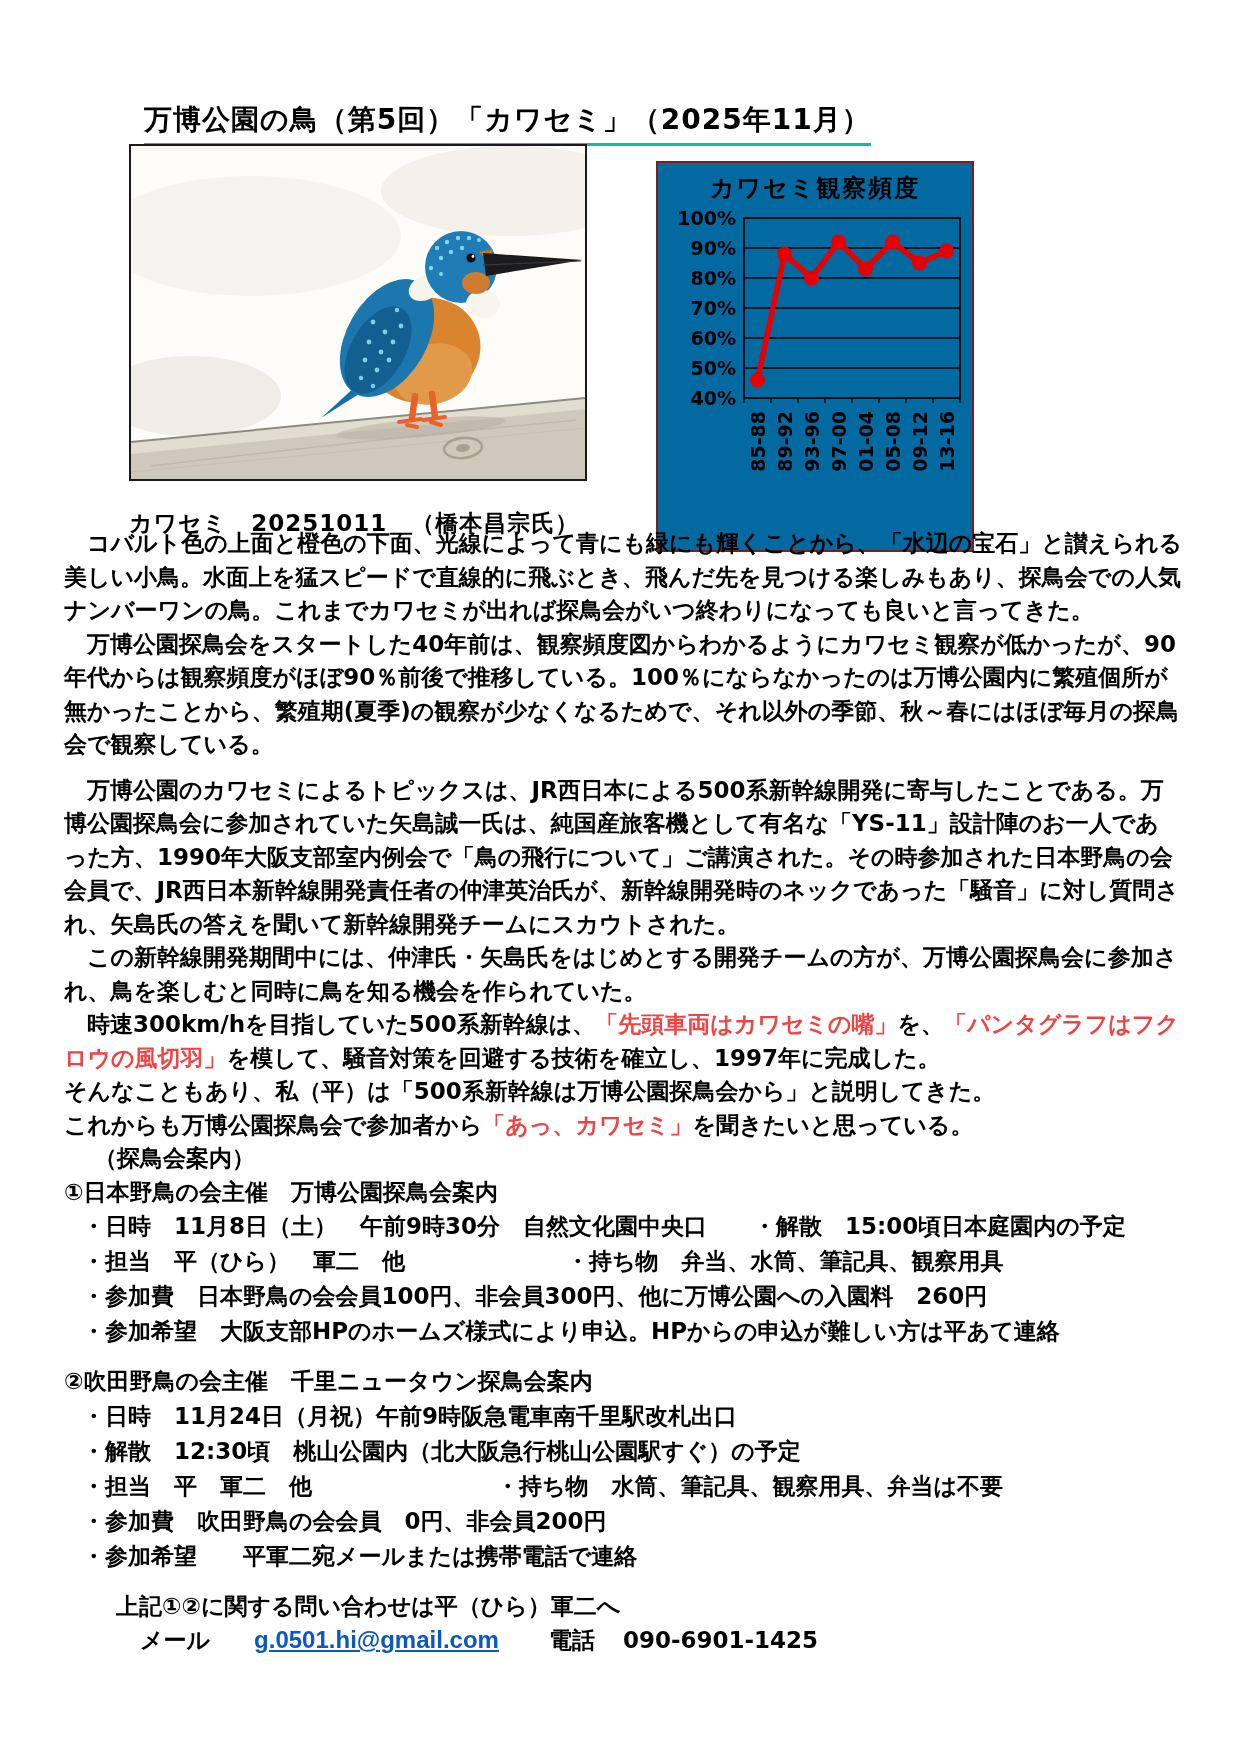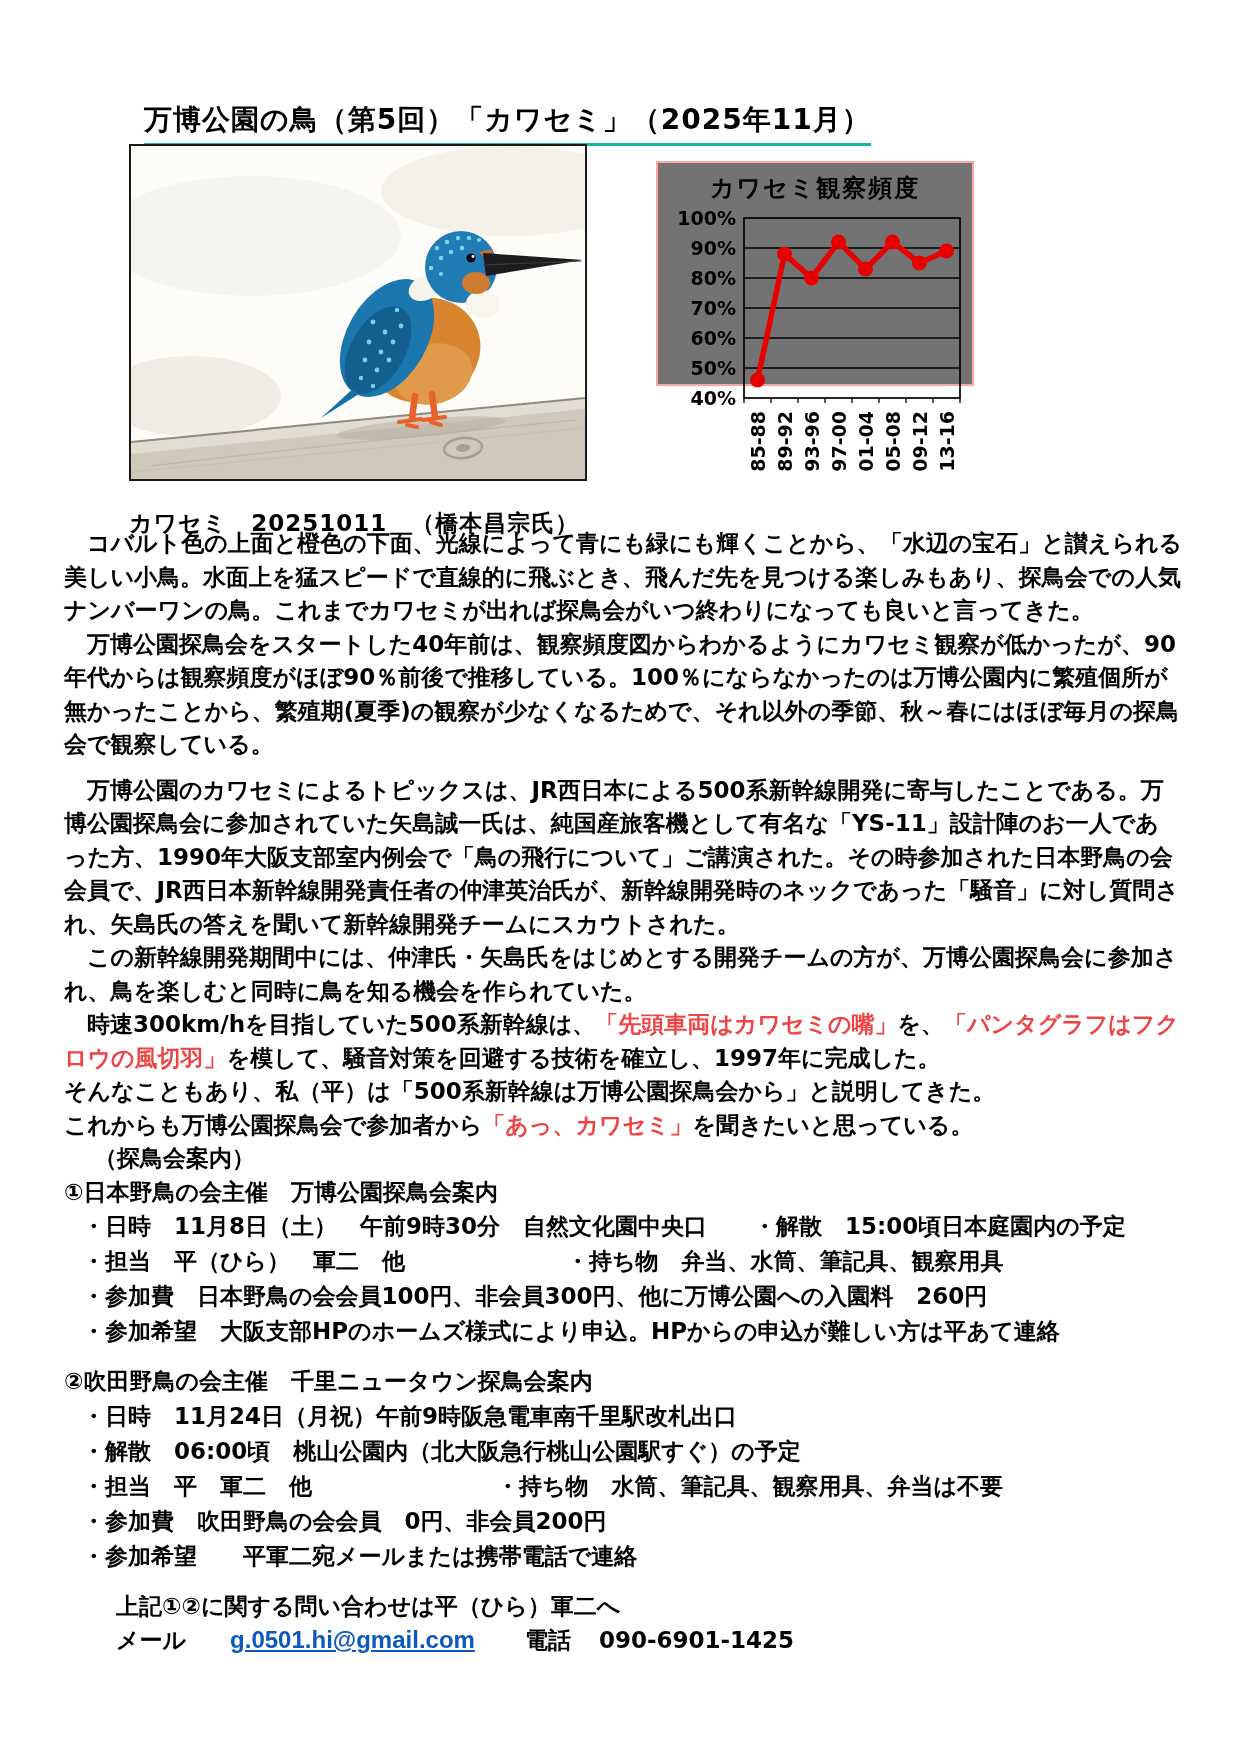--- a/index.html
+++ b/index.html
@@ -17,41 +17,41 @@
   .photo-frame{
     position:absolute;left:129px;top:144px;width:458px;height:337px;
     border:2px solid #1a1a1a;box-sizing:border-box;margin:0;background:#fdfcf9;
   }
   .photo-frame svg{display:block;width:100%;height:100%;}
   .photo-caption{
     position:absolute;left:129px;top:508px;width:470px;
     font-size:23px;letter-spacing:1px;white-space:nowrap;
   }
   .chart-frame{
-    position:absolute;left:656px;top:161px;width:318px;height:225px;
-    border:2px solid #fca5a5;box-sizing:border-box;background:#737373;
+    position:absolute;left:656px;top:161px;width:318px;height:391px;
+    border:2px solid #7f1d1d;box-sizing:border-box;background:#0369a1;
   }
   .chart-title{
     text-align:center;font-size:24px;margin-top:9px;letter-spacing:2px;
   }
   #chart-svg{display:block;margin:2px auto 0 auto;}
   .body-text{
     position:absolute;left:64px;top:527px;width:1118px;
     font-size:23px;line-height:33.5px;
   }
   .body-text p{margin:0;}
   .para.gap-before{margin-top:12px;}
   .red{color:#ef4444;}
   .events-header{margin-top:16px;padding-left:30px;}
   .event-heading{margin-top:4px;}
   .event-heading.gap-before{margin-top:16px;}
   .event-item{padding-left:18px;line-height:35px;}
   .footer-block{margin-top:16px;padding-left:52px;}
   .footer-row{margin-top:6px;}
-  .mail-label{margin-right:44px;}
+  .mail-label{margin-right:44px;margin-left:24px;}
   .email-link{
     color:#0a58c0;text-decoration:underline;cursor:pointer;
     font-family:Liberation Sans, sans-serif;font-size:24px;letter-spacing:0px;
   }
   .phone-label{margin-left:50px;margin-right:28px;}
 </style>
 </head>
 <body>
 
 <div class="page">
@@ -189,21 +189,21 @@
     <p class="events-header">（探鳥会案内）</p>
 
     <p class="event-heading">①日本野鳥の会主催　万博公園探鳥会案内</p>
     <p class="event-item">・日時　11月8日（土）　午前9時30分　自然文化園中央口　　・解散　15:00頃日本庭園内の予定</p>
     <p class="event-item">・担当　平（ひら）　軍二　他　　　　　　　・持ち物　弁当、水筒、筆記具、観察用具</p>
     <p class="event-item">・参加費　日本野鳥の会会員100円、非会員300円、他に万博公園への入園料　260円</p>
     <p class="event-item">・参加希望　大阪支部HPのホームズ様式により申込。HPからの申込が難しい方は平あて連絡</p>
 
     <p class="event-heading gap-before">②吹田野鳥の会主催　千里ニュータウン探鳥会案内</p>
     <p class="event-item">・日時　11月24日（月祝）午前9時阪急電車南千里駅改札出口</p>
-    <p class="event-item">・解散　06:00頃　桃山公園内（北大阪急行桃山公園駅すぐ）の予定</p>
+    <p class="event-item">・解散　12:30頃　桃山公園内（北大阪急行桃山公園駅すぐ）の予定</p>
     <p class="event-item">・担当　平　軍二　他　　　　　　　　・持ち物　水筒、筆記具、観察用具、弁当は不要</p>
     <p class="event-item">・参加費　吹田野鳥の会会員　0円、非会員200円</p>
     <p class="event-item">・参加希望　　平軍二宛メールまたは携帯電話で連絡</p>
 
     <div class="footer-block">
       <p>上記①②に関する問い合わせは平（ひら）軍二へ</p>
       <p class="footer-row"><span class="mail-label">メール</span><a class="email-link">g.0501.hi@gmail.com</a><span class="phone-label">電話</span><span>090-6901-1425</span></p>
     </div>
   </div>
 

